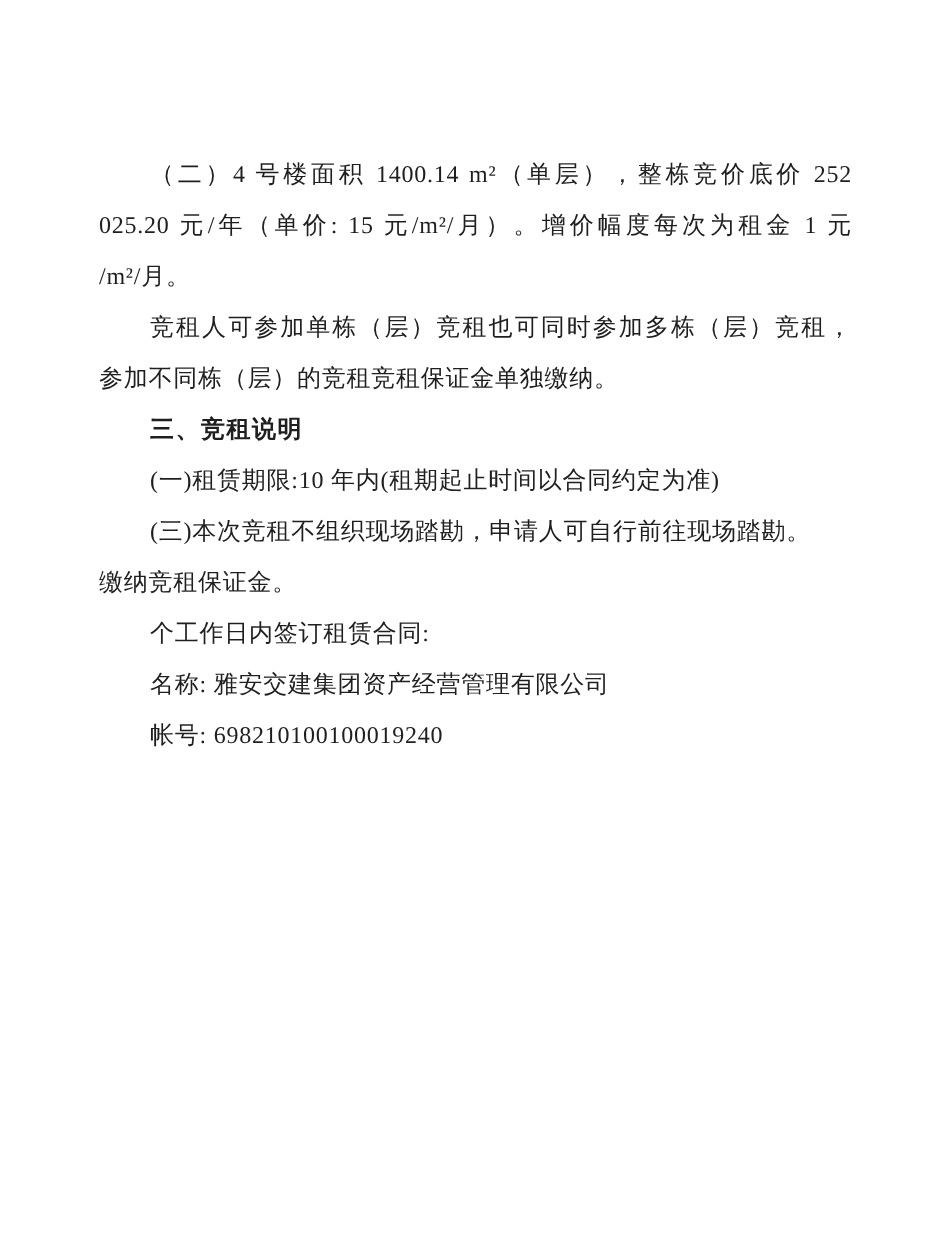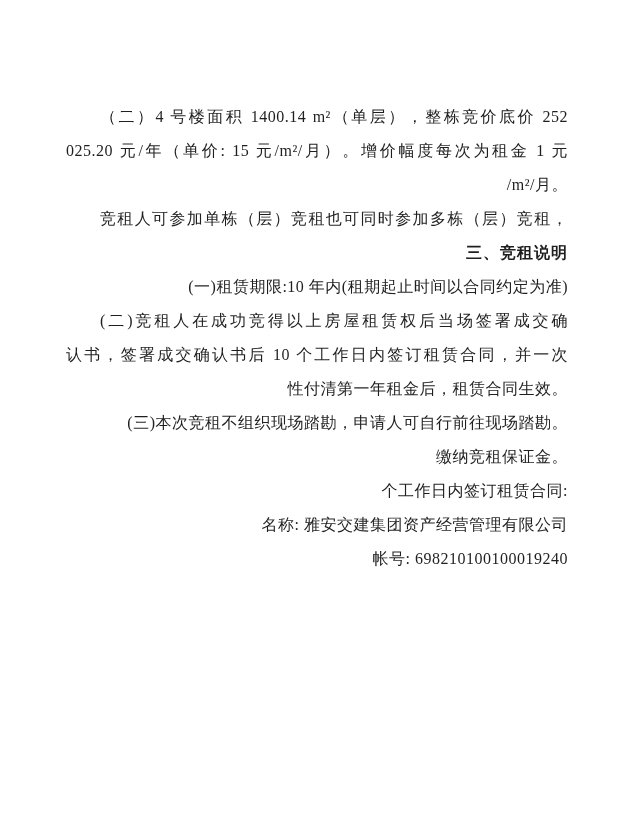--- a/index.html
+++ b/index.html
@@ -20,21 +20,21 @@
     padding: 100px 60px 0 66px;
   }
   .tline {
     font-family: "Liberation Serif", "DejaVu Serif", serif;
     font-size: 16px;
     line-height: 34px;
     height: 34px;
     overflow: hidden;
     color: #1f1f1f;
     letter-spacing: 0.5px;
-    text-align: right;
+    text-align: left;
   }
   
   .j {
     text-align: justify;
     text-align-last: justify;
   }
   
   .indent {
     text-indent: 34px;
   }
@@ -52,31 +52,27 @@
 
     <div>
       <div class="tline j indent">（二）4 号楼面积 1400.14 m²（单层），整栋竞价底价 252</div>
       <div class="tline j">025.20 元/年（单价: 15 元/m²/月）。增价幅度每次为租金 1 元</div>
       <div class="tline">/m²/月。</div>
     </div>
 
 
     <div>
       <div class="tline j indent">竞租人可参加单栋（层）竞租也可同时参加多栋（层）竞租，</div>
+      <div class="tline">参加不同栋（层）的竞租竞租保证金单独缴纳。</div>
     </div>
 
     <div class="tline heading indent">三、竞租说明</div>
 
     <div class="tline indent">(一)租赁期限:10 年内(租期起止时间以合同约定为准)</div>
 
-    <div>
-      <div class="tline j indent">(二)竞租人在成功竞得以上房屋租赁权后当场签署成交确</div>
-      <div class="tline j">认书，签署成交确认书后 10 个工作日内签订租赁合同，并一次</div>
-      <div class="tline">性付清第一年租金后，租赁合同生效。</div>
-    </div>
 
     <div class="tline indent">(三)本次竞租不组织现场踏勘，申请人可自行前往现场踏勘。</div>
 
     <div>
       <div class="tline">缴纳竞租保证金。</div>
     </div>
 
     <div class="tline indent">个工作日内签订租赁合同:</div>
     <div class="tline indent">名称: 雅安交建集团资产经营管理有限公司</div>
     <div class="tline indent">帐号: 698210100100019240</div>

